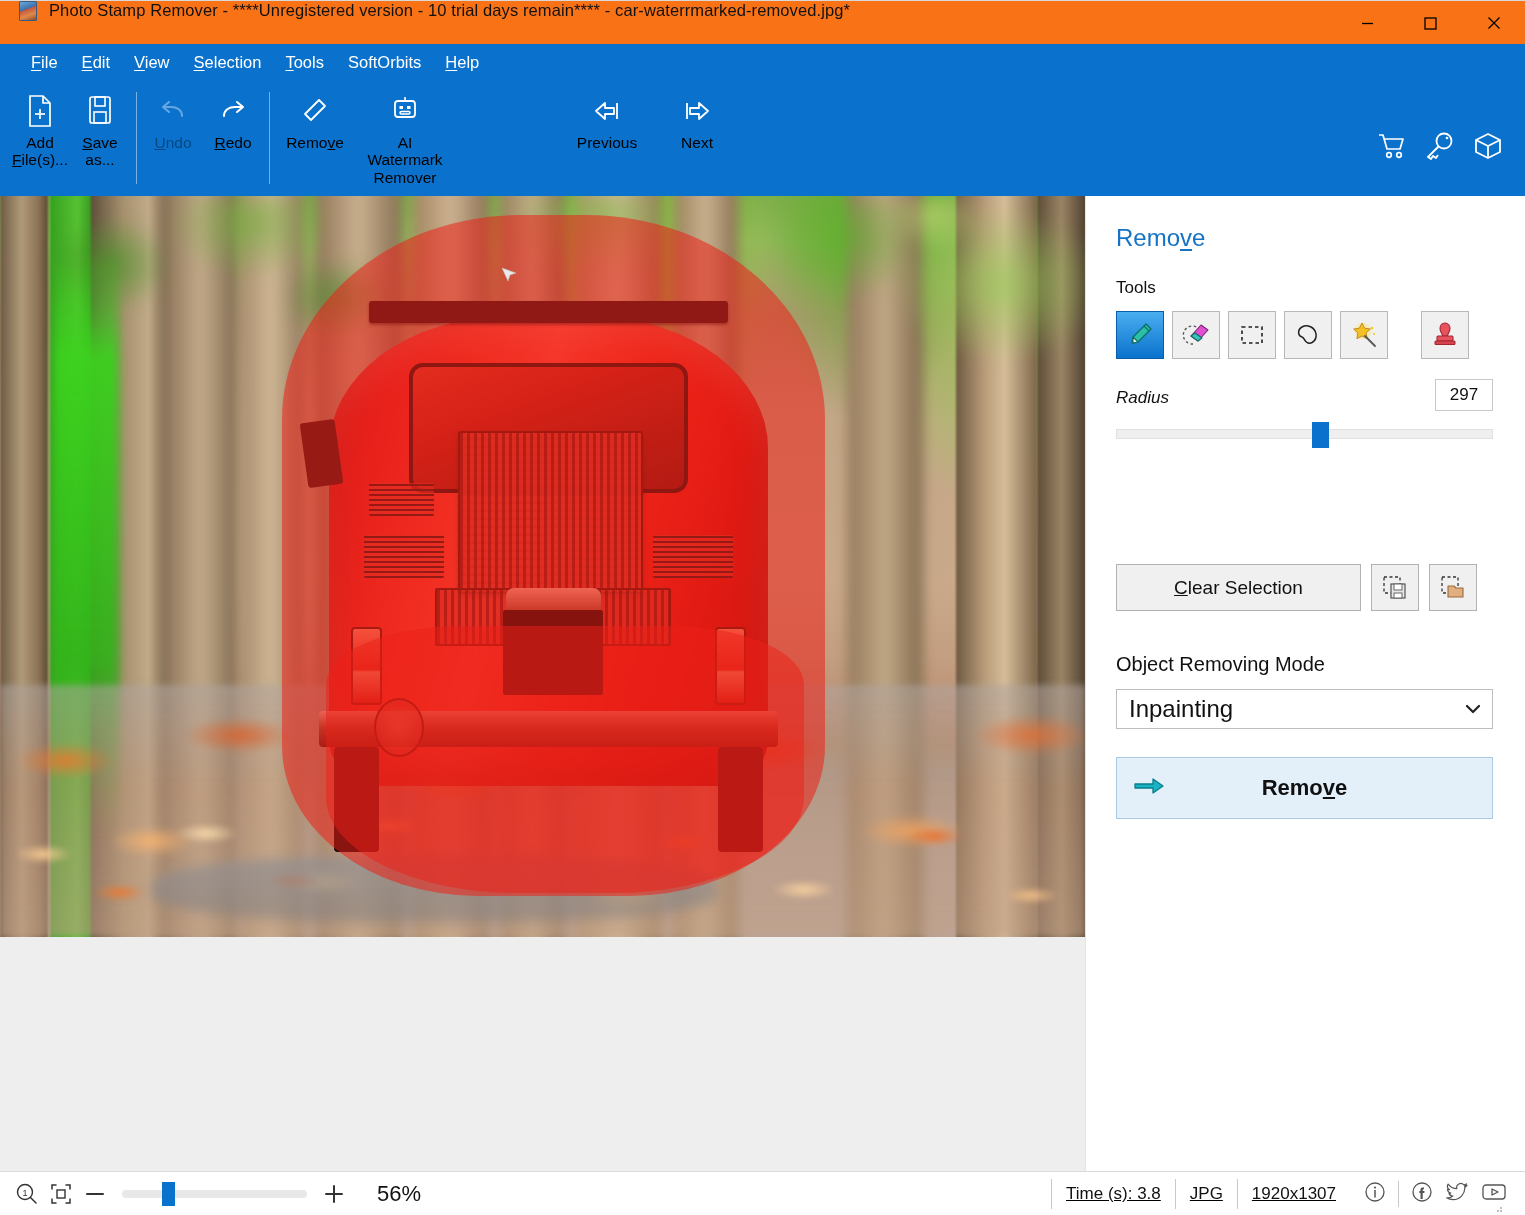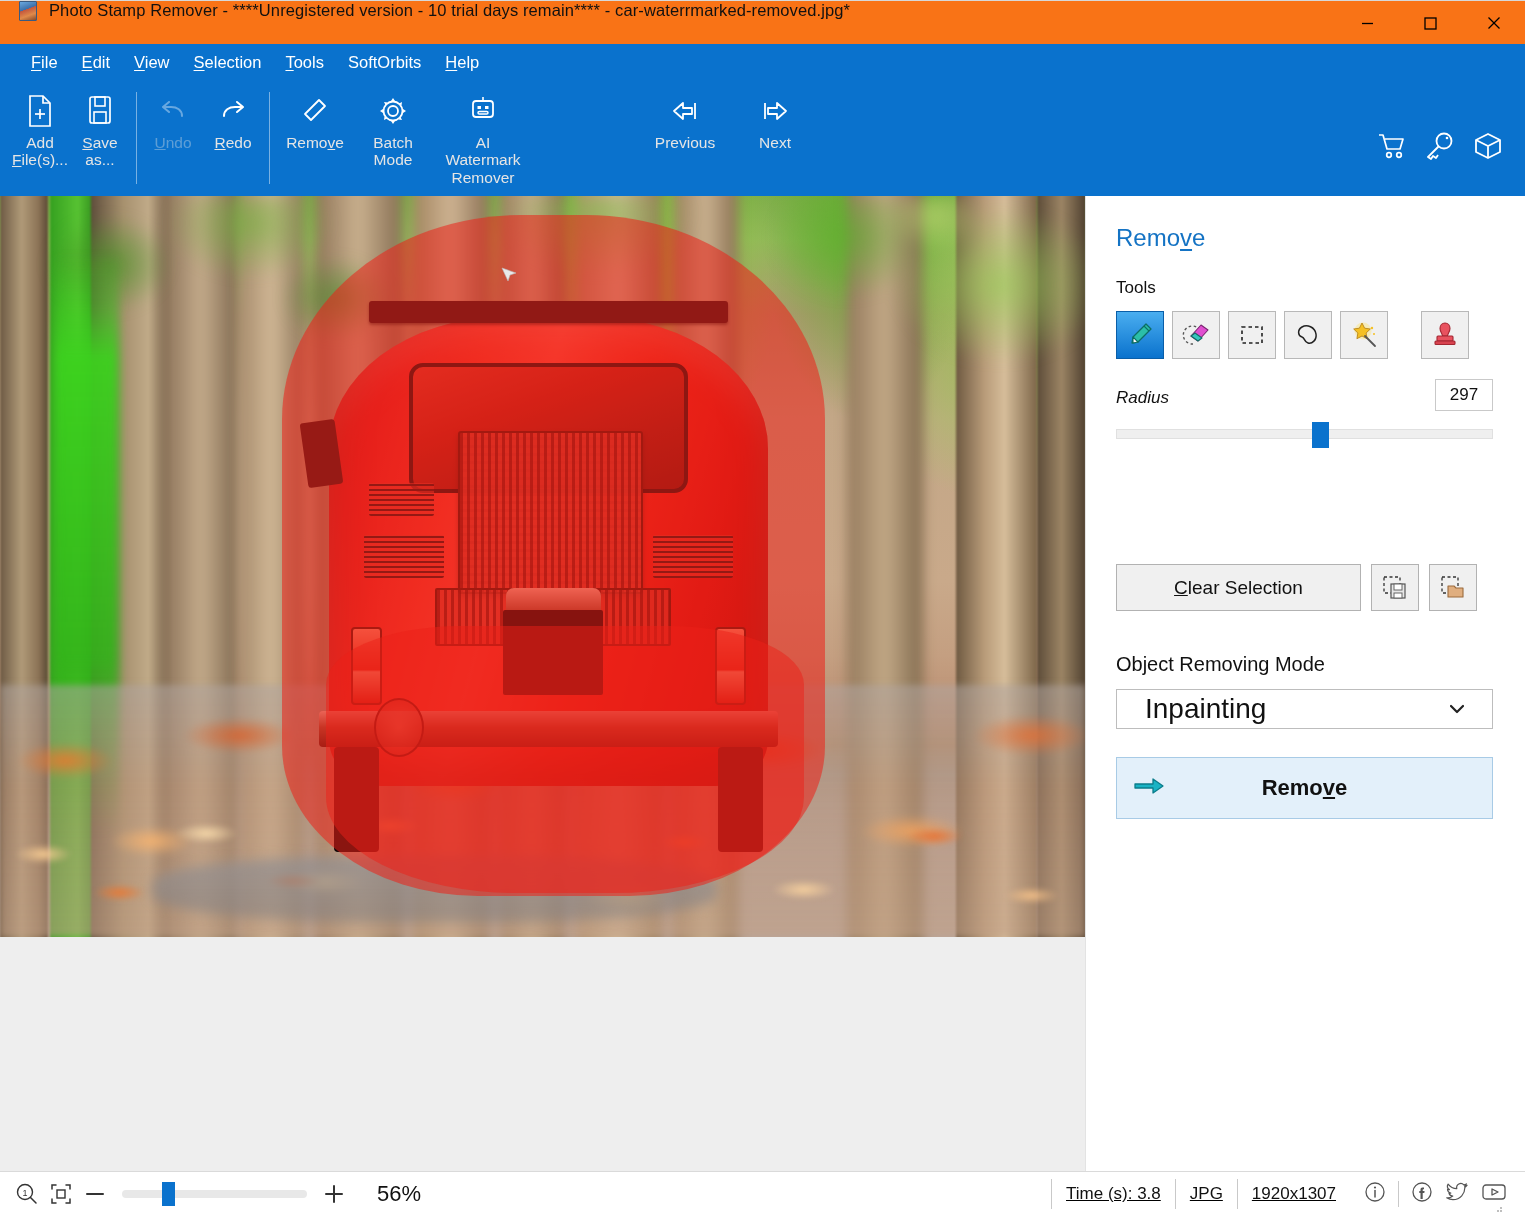--- a/index.html
+++ b/index.html
@@ -62,21 +62,21 @@
   .toolbar {
     height: 114px; min-height: 114px;
     background: #0a72cd;
     display: flex; align-items: flex-start;
     position: relative;
     padding-left: 10px;
   }
   .tbtn {
     width: 60px; min-height: 100px;
     display: flex; flex-direction: column; align-items: center;
-    color: #e5e5e5; text-align: center;
+    color: #000000; text-align: center;
     padding-top: 8px;
     cursor: default;
     font-size: 15.5px; line-height: 1.12;
   }
   .tbtn.wide { width: 78px; }
   .tbtn.xwide { width: 102px; }
   .tbtn .gl { height: 42px; display: flex; align-items: center; justify-content: center; }
   .tbtn .lb { margin-top: 2px; }
   .tbtn.disabled { opacity: .38; }
   .tb-sep {
@@ -318,22 +318,22 @@
     display:flex; align-items:center; justify-content:center;
   }
   .btn-sq {
     width: 48px; height: 47px; border:1px solid #b2b2b2; background:#f0f0f0;
     display:flex; align-items:center; justify-content:center; cursor:default;
   }
 
   .mode-label { margin-top: 42px; font-size: 20px; color:#111; }
   .select-box {
     margin-top: 13px; height: 40px; border:1px solid #bdbdbd; background:#fff;
-    display:flex; align-items:center; padding: 0 28px;
-    font-size: 28px; color:#111; justify-content: space-between; cursor:default;
+    display:flex; align-items:center; padding: 0 12px;
+    font-size: 24px; color:#111; justify-content: space-between; cursor:default;
   }
   .btn-remove {
     margin-top: 28px; height: 62px;
     background:#e3f0fa; border:1px solid #a8cbe6;
     display:flex; align-items:center; cursor:default; position:relative;
   }
   .btn-remove .arr { margin-left: 16px; }
   .btn-remove .lbl {
     position:absolute; left:0; right:0; text-align:center;
     font-size: 22px; font-weight: bold; color:#111;
@@ -458,31 +458,20 @@
 
     <div class="tbtn wide">
       <div class="gl">
         <svg width="32" height="32" viewBox="0 0 32 32">
             <path d="M20 5L6 19l6 6 14-14z" fill="none" stroke="#fff" stroke-width="1.8" stroke-linejoin="round"></path>
           </svg>
       </div>
       <div class="lb">Remo<u>v</u>e</div>
     </div>
 
-    <div class="tbtn wide">
-      <div class="gl">
-        <svg width="32" height="32" viewBox="0 0 32 32">
-            <circle cx="16" cy="16" r="5" fill="none" stroke="#fff" stroke-width="1.8"></circle>
-            <path d="M16 3l2 3h-4zM16 29l-2-3h4zM3 16l3-2v4zM29 16l-3 2v-4zM7 7l3.5.5-2 2.5zM25 25l-3.5-.5 2-2.5zM25 7l-.5 3.5-2.5-2zM7 25l.5-3.5 2.5 2z" fill="#fff"></path>
-            <circle cx="16" cy="16" r="9.5" fill="none" stroke="#fff" stroke-width="1.8"></circle>
-          </svg>
-      </div>
-      <div class="lb">Batch</div>
-      <div>Mode</div>
-    </div>
 
     <div class="tbtn xwide">
       <div class="gl">
         <svg width="32" height="30" viewBox="0 0 32 30">
             <line x1="16" y1="1" x2="16" y2="5" stroke="#fff" stroke-width="1.6"></line>
             <rect x="6" y="5" width="20" height="16" rx="3" fill="none" stroke="#fff" stroke-width="1.8"></rect>
             <rect x="10.5" y="10" width="3.5" height="3" fill="#fff"></rect>
             <rect x="18" y="10" width="3.5" height="3" fill="#fff"></rect>
             <rect x="11" y="15.5" width="10" height="2.6" rx="1.3" fill="none" stroke="#fff" stroke-width="1.5"></rect>
           </svg>

